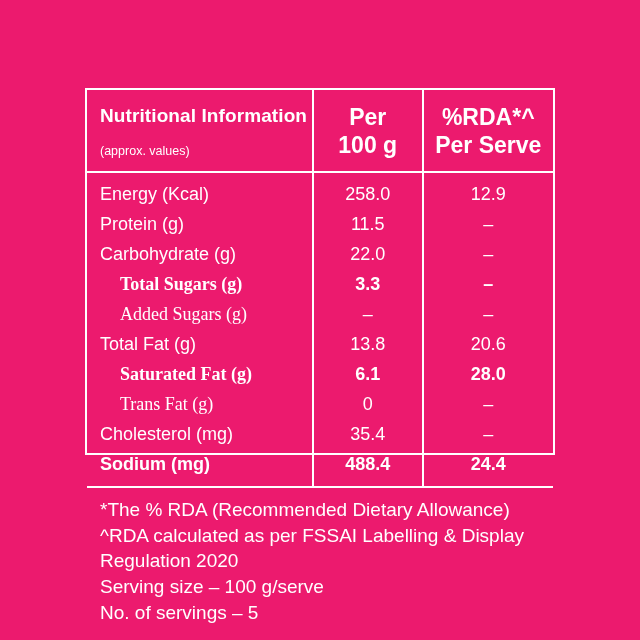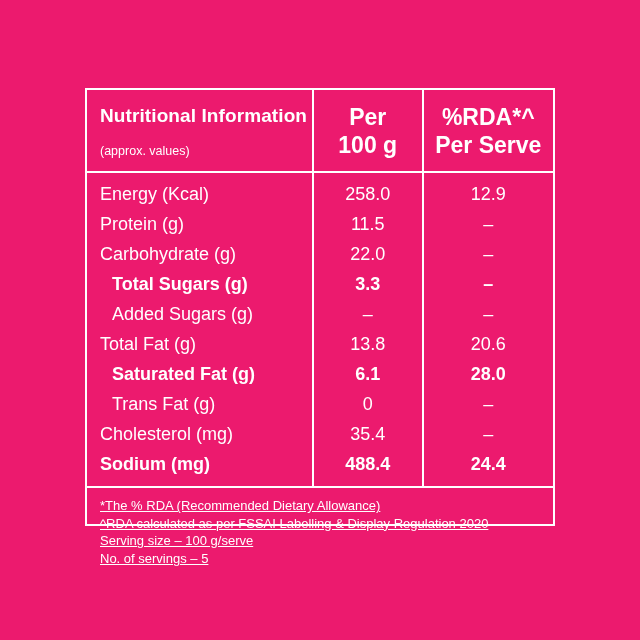--- a/index.html
+++ b/index.html
@@ -12,21 +12,21 @@
     background: #ec1a6e;
     font-family: "Liberation Sans", sans-serif;
     color: #ffffff;
     overflow: hidden;
   }
   .panel {
     position: absolute;
     left: 85px;
     top: 88px;
     width: 470px;
-    height: 438px;
+    height: 367px;
     border: 2px solid #ffffff;
     box-sizing: border-box;
     display: flex;
     flex-direction: column;
   }
   table.nutri {
     width: 100%;
     border-collapse: collapse;
     table-layout: fixed;
   }
@@ -80,38 +80,38 @@
     text-align: center;
     border-right: 2px solid #ffffff;
   }
   tbody td.val2 {
     text-align: center;
   }
   tbody tr.bold td {
     font-weight: bold;
   }
   tbody tr.indent td.label {
-    padding-left: 25px;
+    padding-left: 33px;
+    font-family: Liberation Serif, serif;
   }
   tbody tr.first td {
     padding-top: 11px;
     margin-left: 40px;
   }
   tbody tr.last td {
     padding-bottom: 11px;
   }
   .divider {
     border-top: 2px solid #ffffff;
     margin: 0;
   }
   .footer {
     padding: 9px 13px 10px 13px;
-    font-size: 13px;
+    font-size: 19px;
     line-height: 1.35;
-    text-decoration: underline;
   }
   .footer .serving-row {
     display: flex;
     flex-direction: column;
   }
   .footer .serving-row .left {
     width: 53%;
   }
 </style>
 </head>

